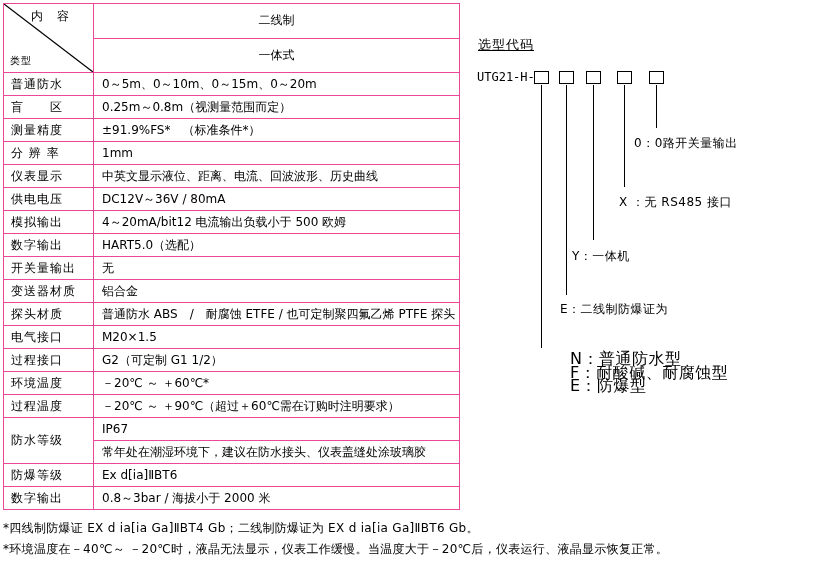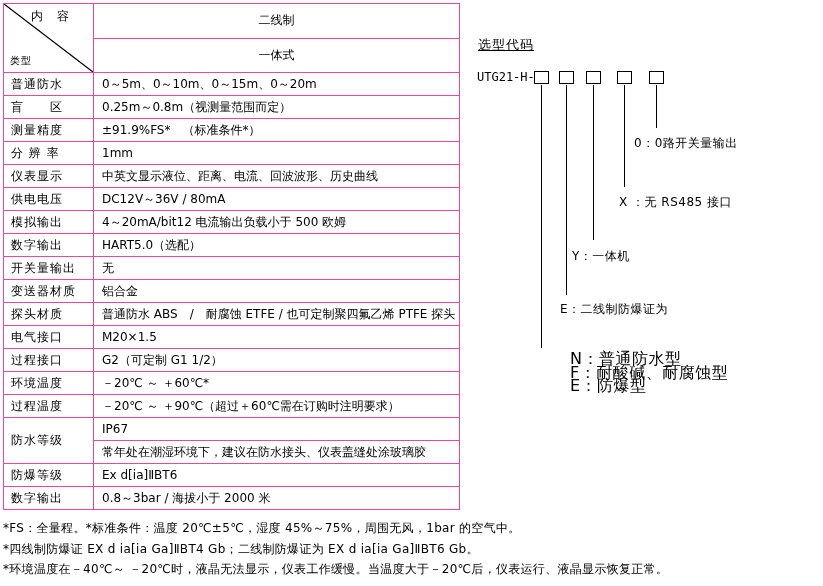--- a/index.html
+++ b/index.html
@@ -186,18 +186,17 @@
   <div class="opt-label" style="left:572px;top:248px">Y：一体机</div>
   <div class="opt-label" style="left:560px;top:301px">E：二线制防爆证为</div>
 
   <div class="opt-group" style="position:absolute;left:536px;top:352px">
     <div>N：普通防水型</div>
     <div>F：耐酸碱、耐腐蚀型</div>
     <div>E：防爆型</div>
   </div>
 
   <div class="footnotes">
-    <div class="footnote">*FS：全量程。*标准条件：温度 20℃±5℃，湿度 45%～75%，周围无风，1bar 的空气中。</div>
     <div class="footnote">*四线制防爆证 EX  d ia[ia Ga]ⅡBT4 Gb；二线制防爆证为 EX  d ia[ia Ga]ⅡBT6 Gb。</div>
     <div class="footnote">*环境温度在－40℃～ －20℃时，液晶无法显示，仪表工作缓慢。当温度大于－20℃后，仪表运行、液晶显示恢复正常。</div>
   </div>
 
 </div>
 
 </body></html>

